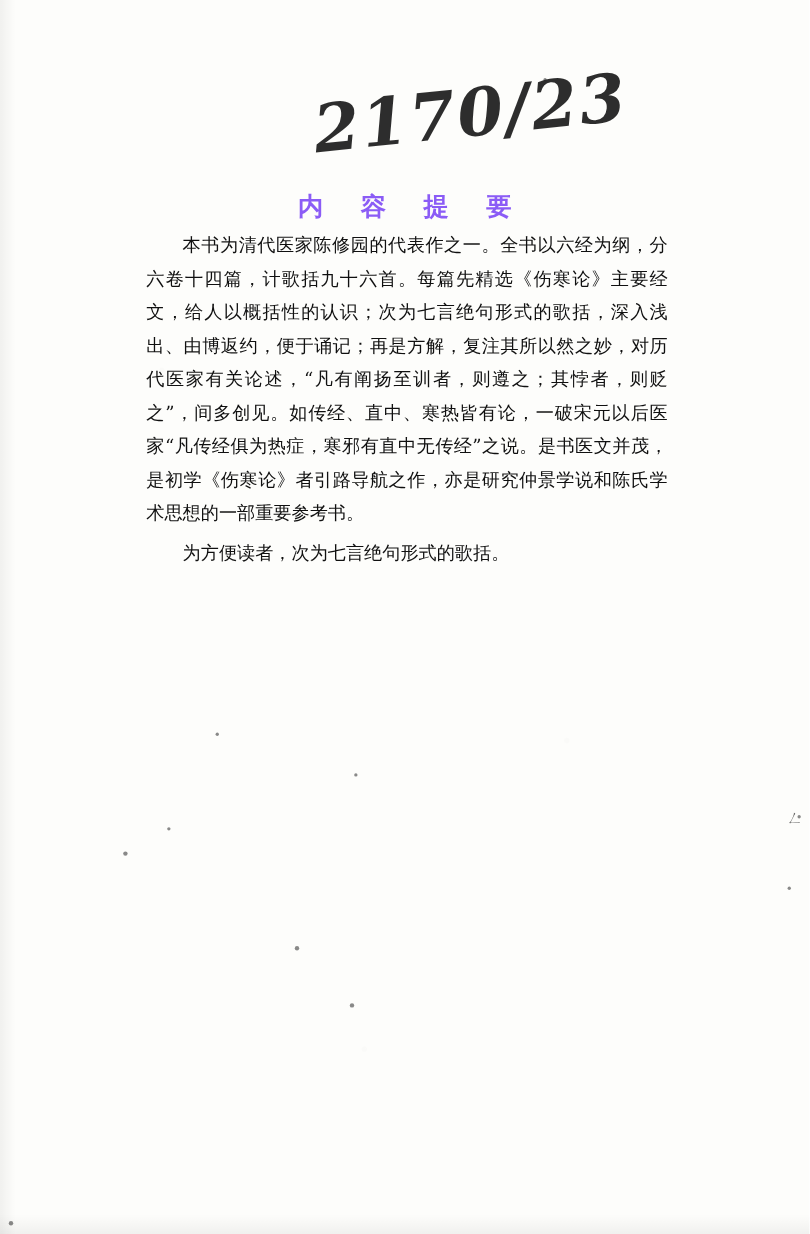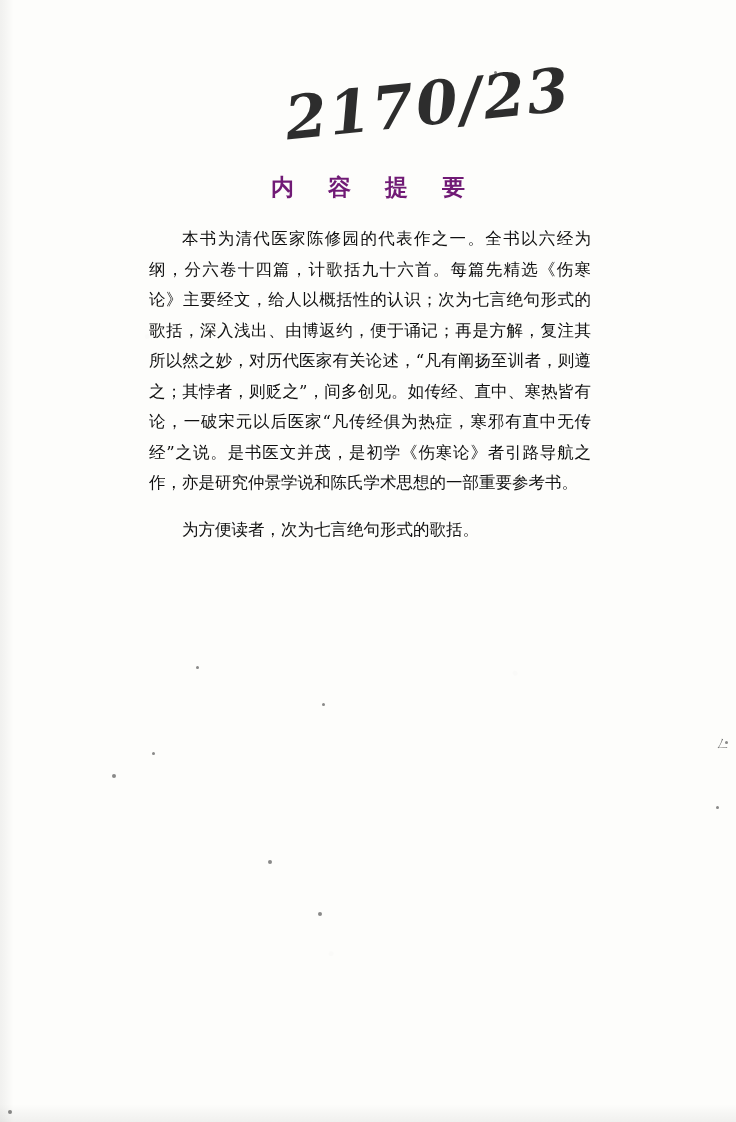--- a/index.html
+++ b/index.html
@@ -51,38 +51,38 @@
   .title {
     position: absolute;
     left: 0;
     right: 0;
     top: 172px;
     text-align: center;
     font-family: "DejaVu Serif", serif;
     font-size: 23px;
     font-weight: 700;
     letter-spacing: 13px;
-    color: #701a75;
+    color: #8b5cf6;
     text-indent: 13px;
   }
 
   .body-block {
     position: absolute;
     left: 133px;
     top: 208px;
     width: 474px;
     font-family: "DejaVu Serif", serif;
     font-size: 16.5px;
     line-height: 30.5px;
     color: #101010;
     text-align: justify;
     text-justify: inter-character;
   }
   .body-block p {
-    margin: 16px;
+    margin: 0;
     text-indent: 2em;
   }
   .body-block p.second {
     margin-top: 5px;
   }
 
   
   .speck {
     position: absolute;
     background: #2a2a2a;

